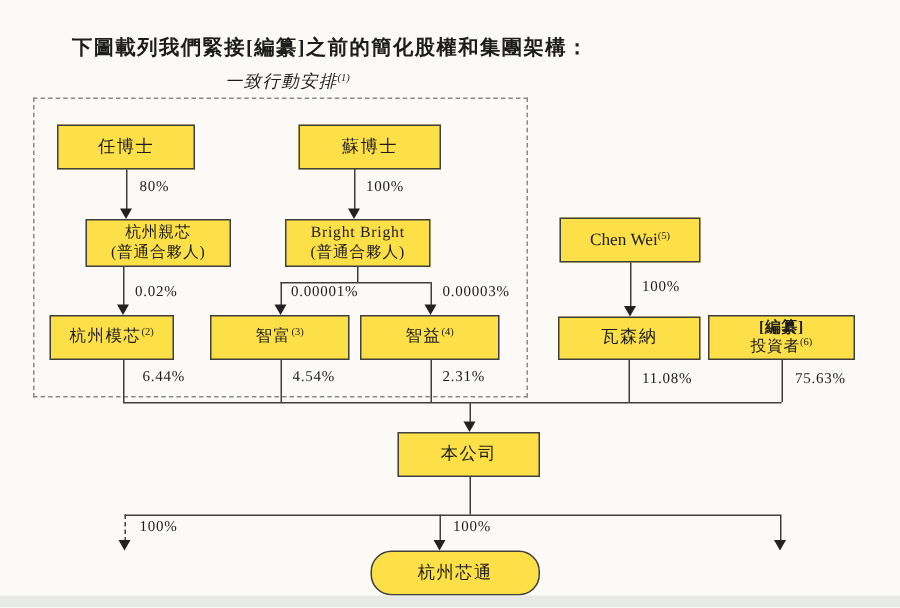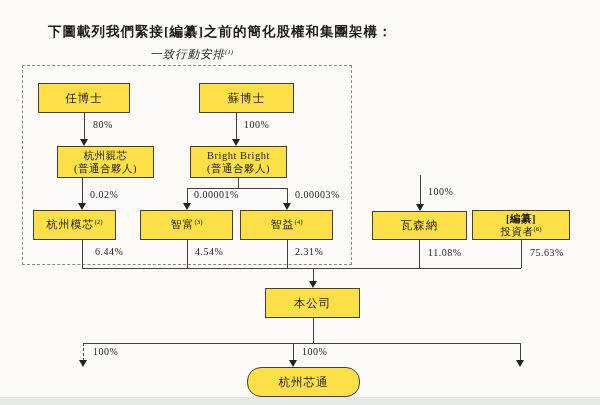--- a/index.html
+++ b/index.html
@@ -51,20 +51,23 @@
     <span>蘇博士</span>
   </div>
 
   <div class="box small" style="left:33px;top:146px;width:97px;height:32px;margin-left:24px;">
     <span>杭州親芯</span>
     <span>(普通合夥人)</span>
   </div>
   <div class="box small" style="left:190px;top:146px;width:97px;height:32px;">
     <span>Bright Bright</span>
     <span>(普通合夥人)</span>
+  </div>
+  <div class="box" style="left:373px;top:145px;width:94px;height:30px;letter-spacing:0;">
+    <span><span>Chen Wei</span><span class="sup">(5)</span></span>
   </div>
 
   <div class="box" style="left:33px;top:210px;width:83px;height:30px;font-size:11px;text-align:right;">
     <span><span>杭州模芯</span><span class="sup">(2)</span></span>
   </div>
   <div class="box" style="left:140px;top:210px;width:93px;height:30px;font-size:11px;">
     <span><span>智富</span><span class="sup">(3)</span></span>
   </div>
   <div class="box" style="left:240px;top:210px;width:93px;height:30px;font-size:11px;">
     <span><span>智益</span><span class="sup">(4)</span></span>

